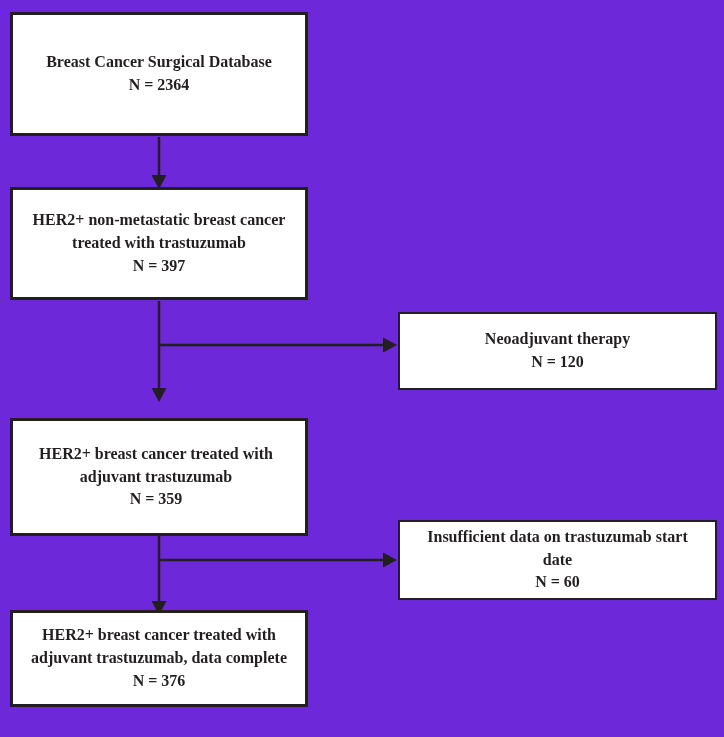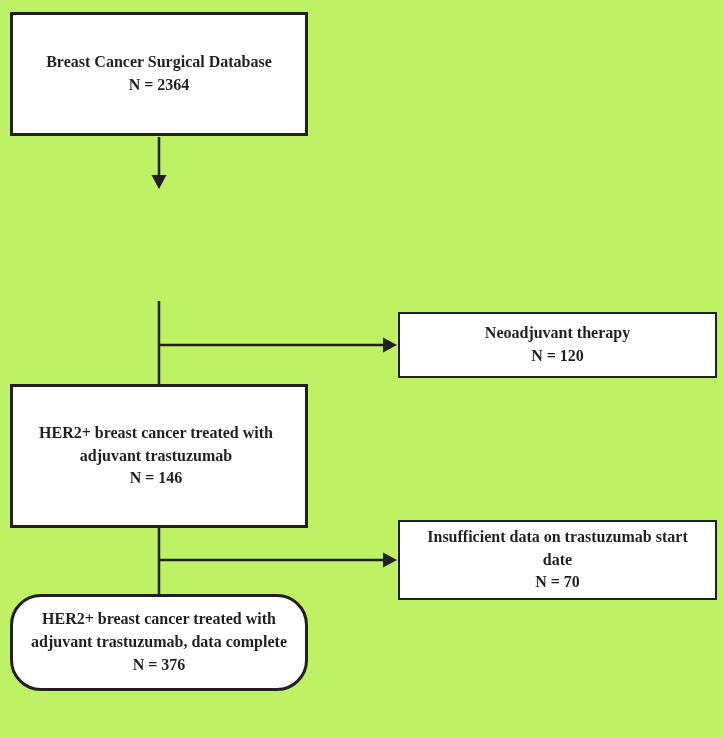--- a/index.html
+++ b/index.html
@@ -4,21 +4,21 @@
 <style>
   html, body {
     margin: 0;
     padding: 0;
     background: #ffffff;
   }
   #canvas {
     position: relative;
     width: 724px;
     height: 737px;
-    background: #bef264;
+    background: #6d28d9;
     font-family: "Liberation Serif", "DejaVu Serif", serif;
     overflow: hidden;
   }
   .box {
     position: absolute;
     background: #ffffff;
     display: flex;
     flex-direction: column;
     justify-content: center;
     align-items: center;
@@ -36,23 +36,23 @@
     padding: 0 14px;
   }
   .box.side {
     border: 2px solid #231f20;
     left: 398px;
     width: 319px;
     padding: 0 12px;
   }
   #box-source   { top: 12px;  height: 124px; }
   #box-her2     { top: 187px; height: 113px; }
-  #box-adjuvant { top: 384px; height: 144px; padding-left: 8px; }
-  #box-complete { top: 594px; height: 97px; border-radius: 31px; }
-  #box-neoadjuvant  { top: 312px; height: 66px; }
+  #box-adjuvant { top: 418px; height: 118px; padding-left: 8px; }
+  #box-complete { top: 610px; height: 97px; }
+  #box-neoadjuvant  { top: 312px; height: 78px; }
   #box-insufficient { top: 520px; height: 80px; justify-content: center; }
   svg.connectors {
     position: absolute;
     left: 0;
     top: 0;
     width: 724px;
     height: 737px;
     pointer-events: none;
   }
 </style>
@@ -87,34 +87,38 @@
       <line x1="158" y1="560" x2="384" y2="560" stroke="#231f20" stroke-width="2.5"></line>
       <polygon points="383,552.5 383,567.5 397,560" fill="#231f20"></polygon>
     </g>
   </svg>
 
   <div class="box main" id="box-source">
     <div>Breast Cancer Surgical Database</div>
     <div>N = 2364</div>
   </div>
 
+  <div class="box main" id="box-her2">
+    <div>HER2+ non-metastatic breast cancer treated with trastuzumab</div>
+    <div>N = 397</div>
+  </div>
 
   <div class="box side" id="box-neoadjuvant">
     <div>Neoadjuvant therapy</div>
     <div>N = 120</div>
   </div>
 
   <div class="box main" id="box-adjuvant">
     <div>HER2+ breast cancer treated with adjuvant trastuzumab</div>
-    <div>N = 146</div>
+    <div>N = 359</div>
   </div>
 
   <div class="box side" id="box-insufficient">
     <div>Insufficient data on trastuzumab start date</div>
-    <div>N = 70</div>
+    <div>N = 60</div>
   </div>
 
   <div class="box main" id="box-complete">
     <div>HER2+ breast cancer treated with adjuvant trastuzumab, data complete</div>
     <div>N = 376</div>
   </div>
 
 </div>
 
 </body></html>

